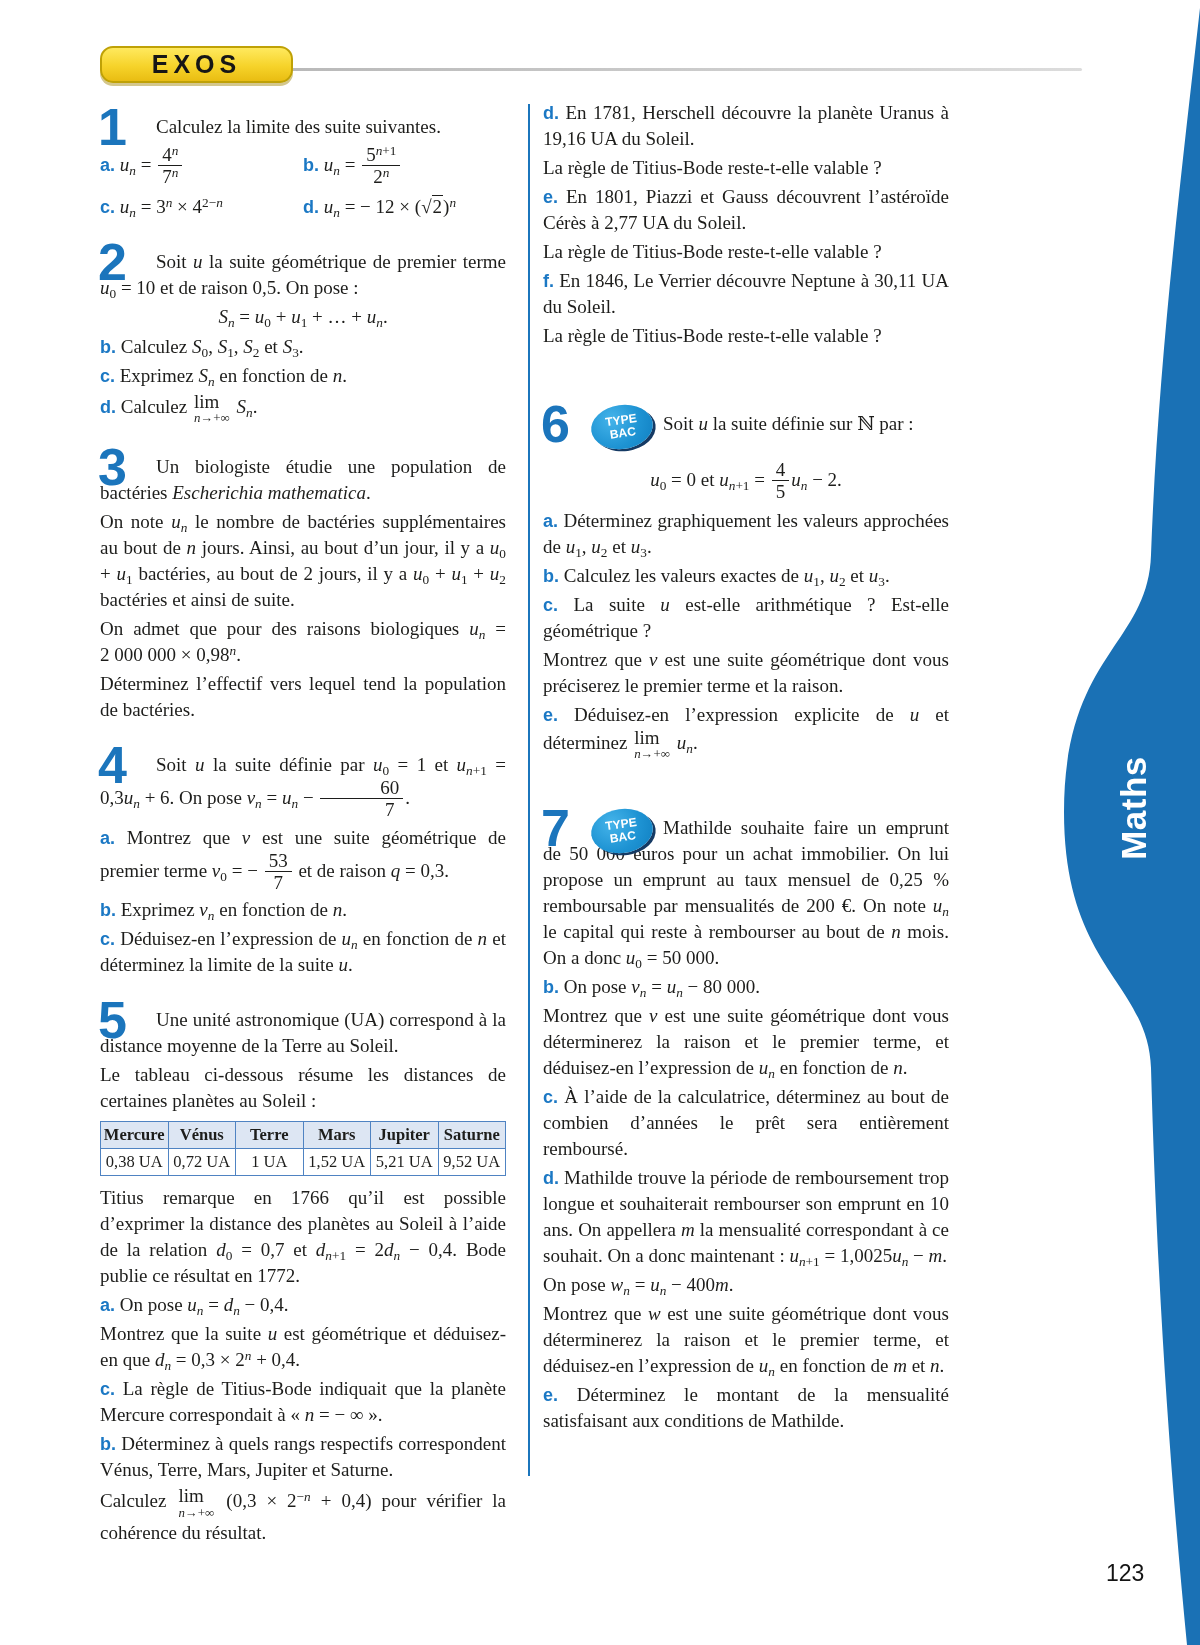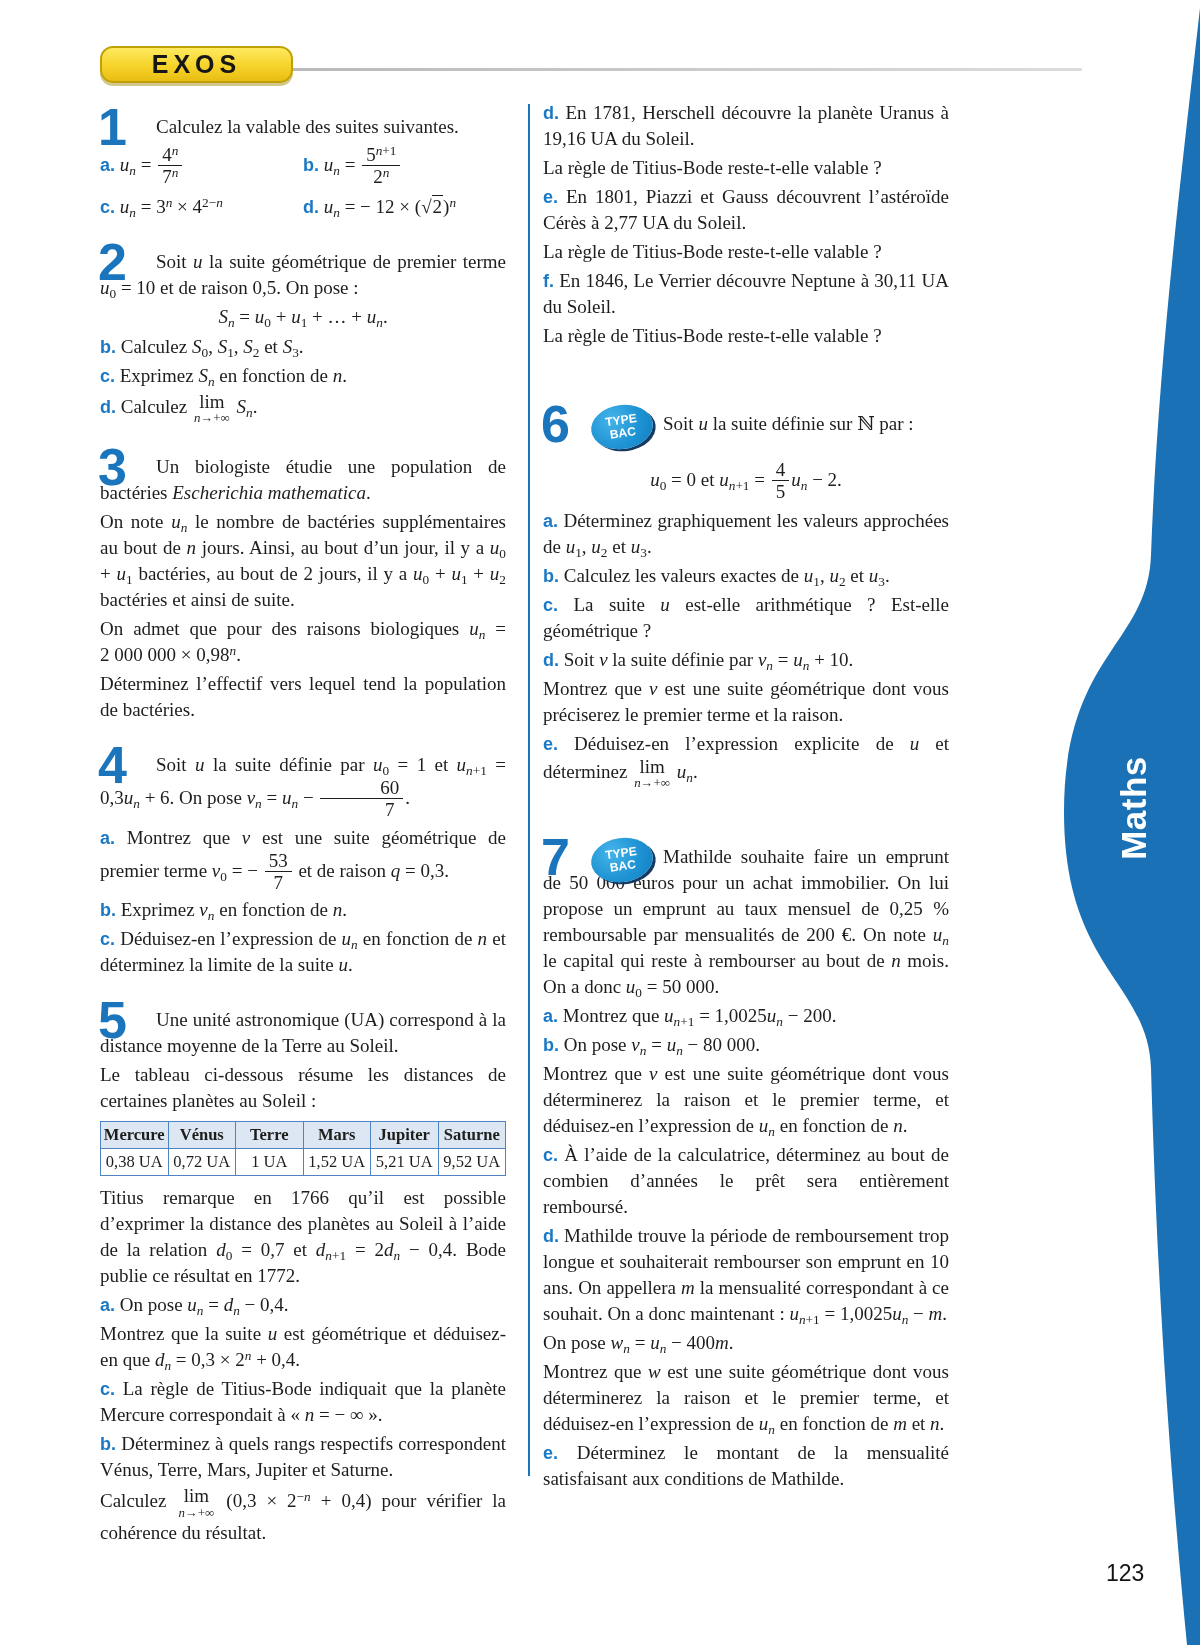--- a/index.html
+++ b/index.html
@@ -54,21 +54,21 @@
   .formula-row{display:flex;margin:5px 0 3px;}
   .formula-row .half{width:50%;font-size:19px;line-height:26px;}
 
   
   sub{font-size:.70em;vertical-align:-.28em;line-height:0;}
   sup{font-size:.70em;vertical-align:.48em;line-height:0;}
   .frac{display:inline-flex;flex-direction:column;vertical-align:middle;text-align:center;
     line-height:1.12;margin:0 2px;position:relative;top:-1px;}
   .frac .fn{border-bottom:1.4px solid #1d1d1b;padding:0 4px;}
   .frac .fd{padding:0 4px;}
-  .lim{display:inline-flex;flex-direction:column;vertical-align:middle;text-align:center;
+  .lim{display:inline-flex;flex-direction:column;vertical-align:middle;
     line-height:1.05;margin:0 2px;}
   .lim .ls{font-size:.68em;}
   .sqrt .bar{border-top:1.5px solid #1d1d1b;padding:0 1px;}
 
   
   table.planets{width:100%;border-collapse:collapse;table-layout:fixed;margin:7px 0 9px;}
   table.planets th,table.planets td{border:1.6px solid #4f83c2;text-align:center;
     font-size:16.5px;padding:3px 1px;white-space:nowrap;}
   table.planets th{background:#dde6f3;font-weight:bold;}
   table.planets td{background:#ffffff;}
@@ -95,21 +95,21 @@
   <div id="header-rule"></div>
   <div id="exos-badge">
     <span>EXOS</span>
   </div>
 
   <div id="col-divider"></div>
 
   <div id="col-left" class="col">
       <section class="exercise">
         <span class="ex-num">1</span>
-        <p class="intro">Calculez la valable des suites suivantes.</p>
+        <p class="intro">Calculez la limite des suite suivantes.</p>
         <div class="formula-row">
           <div class="half"><span class="lbl">a.</span> <i>u</i><sub><i>n</i></sub> = <span class="frac">
               <span class="fn">4<sup><i>n</i></sup></span>
               <span class="fd">7<sup><i>n</i></sup></span>
             </span></div>
           <div class="half"><span class="lbl">b.</span> <i>u</i><sub><i>n</i></sub> = <span class="frac">
               <span class="fn">5<sup><i>n</i>+1</sup></span>
               <span class="fd">2<sup><i>n</i></sup></span>
             </span></div>
         </div>
@@ -202,35 +202,33 @@
           <span>BAC</span>
         </span>
         <p class="intro">Soit <i>u</i> la suite définie sur ℕ par :</p>
         <p class="center"><i>u</i><sub>0</sub> = 0 et <i>u</i><sub><i>n</i>+1</sub> = <span class="frac">
             <span class="fn">4</span>
             <span class="fd">5</span>
           </span><i>u</i><sub><i>n</i></sub> − 2.</p>
         <p class="item"><span class="lbl">a.</span> Déterminez graphiquement les valeurs approchées de <i>u</i><sub>1</sub>, <i>u</i><sub>2</sub> et <i>u</i><sub>3</sub>.</p>
         <p class="item"><span class="lbl">b.</span> Calculez les valeurs exactes de <i>u</i><sub>1</sub>, <i>u</i><sub>2</sub> et <i>u</i><sub>3</sub>.</p>
         <p class="item"><span class="lbl">c.</span> La suite <i>u</i> est-elle arithmétique ? Est-elle géométrique ?</p>
-        <p class="item"><span class="lbl">d.</span> Soit <i>v</i> la suite définie par <i>v</i><sub><i>n</i></sub> = <i>u</i><sub><i>n</i></sub> + 10.</p>
         <p class="para">Montrez que <i>v</i> est une suite géométrique dont vous préciserez le premier terme et la raison.</p>
         <p class="item"><span class="lbl">e.</span> Déduisez-en l’expression explicite de <i>u</i> et déterminez <span class="lim">
             <span class="lw">lim</span>
             <span class="ls"><i>n</i>→+∞</span>
           </span> <i>u</i><sub><i>n</i></sub>.</p>
       </section>
       <section class="exercise badged">
         <span class="ex-num">7</span>
         <span class="bac">
           <span>TYPE</span>
           <span>BAC</span>
         </span>
         <p class="intro">Mathilde souhaite faire un emprunt de 50&nbsp;000 euros pour un achat immobilier. On lui propose un emprunt au taux mensuel de 0,25&nbsp;% remboursable par mensualités de 200&nbsp;€. On note <i>u</i><sub><i>n</i></sub> le capital qui reste à rembourser au bout de <i>n</i> mois. On a donc <i>u</i><sub>0</sub> = 50&nbsp;000.</p>
-        <p class="item"><span class="lbl">a.</span> Montrez que <i>u</i><sub><i>n</i>+1</sub> = 1,0025<i>u</i><sub><i>n</i></sub> − 200.</p>
         <p class="item"><span class="lbl">b.</span> On pose <i>v</i><sub><i>n</i></sub> = <i>u</i><sub><i>n</i></sub> − 80&nbsp;000.</p>
         <p class="para">Montrez que <i>v</i> est une suite géométrique dont vous déterminerez la raison et le premier terme, et déduisez-en l’expression de <i>u</i><sub><i>n</i></sub> en fonction de <i>n</i>.</p>
         <p class="item"><span class="lbl">c.</span> À l’aide de la calculatrice, déterminez au bout de combien d’années le prêt sera entièrement remboursé.</p>
         <p class="item"><span class="lbl">d.</span> Mathilde trouve la période de remboursement trop longue et souhaiterait rembourser son emprunt en 10 ans. On appellera <i>m</i> la mensualité correspondant à ce souhait. On a donc maintenant : <i>u</i><sub><i>n</i>+1</sub> = 1,0025<i>u</i><sub><i>n</i></sub> − <i>m</i>.</p>
         <p class="para">On pose <i>w</i><sub><i>n</i></sub> = <i>u</i><sub><i>n</i></sub> − 400<i>m</i>.</p>
         <p class="para">Montrez que <i>w</i> est une suite géométrique dont vous déterminerez la raison et le premier terme, et déduisez-en l’expression de <i>u</i><sub><i>n</i></sub> en fonction de <i>m</i> et <i>n</i>.</p>
         <p class="item"><span class="lbl">e.</span> Déterminez le montant de la mensualité satisfaisant aux conditions de Mathilde.</p>
       </section>
     </div>
 

